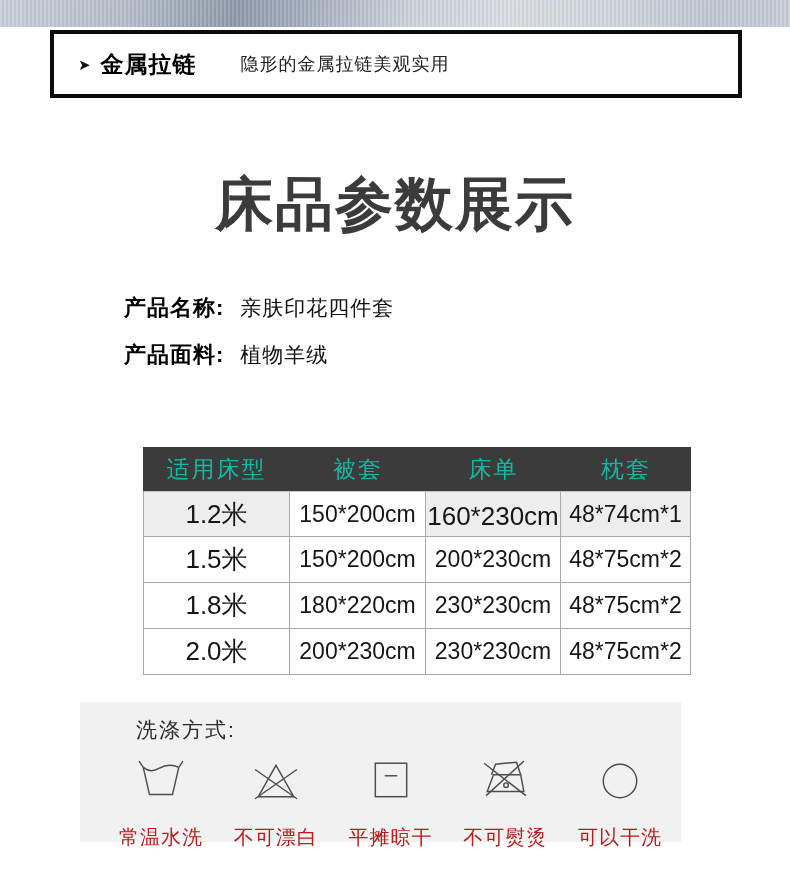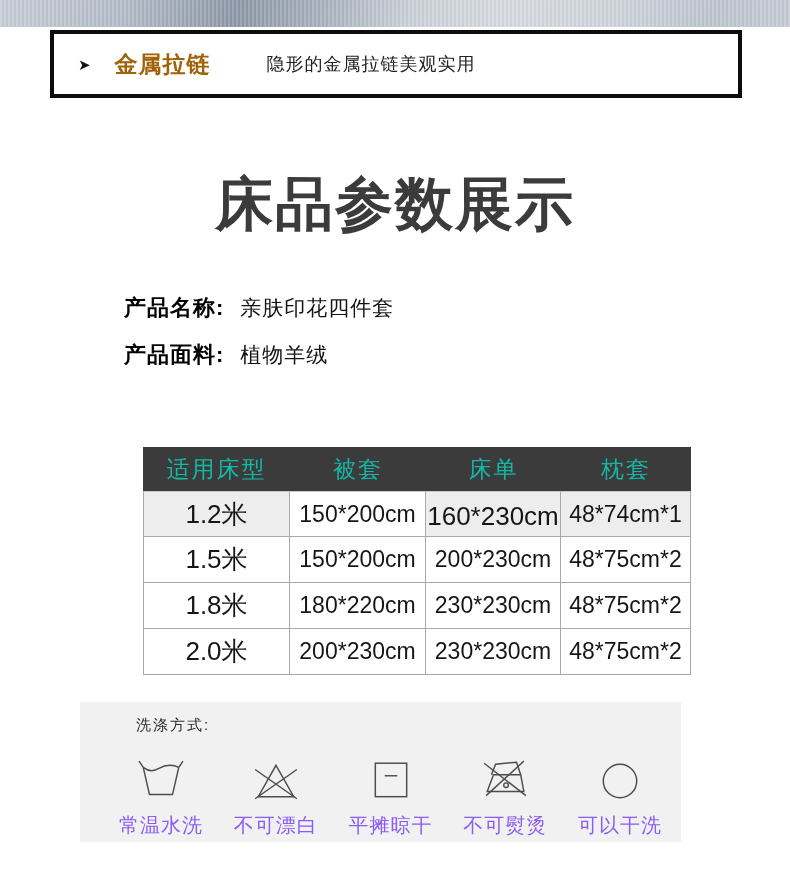--- a/index.html
+++ b/index.html
@@ -10,22 +10,22 @@
   .fabric{position:absolute;left:0;top:0;width:790px;height:27px;
     background:
       repeating-linear-gradient(90deg,rgba(255,255,255,.12) 0 2px,rgba(0,0,0,.04) 2px 4px),
       linear-gradient(100deg,#c9cfd8 0%,#b4bdc9 16%,#8f9aa9 30%,#a8b1bf 40%,
                       #ccd2da 52%,#d8dce2 64%,#cfd5dc 78%,#bec6d1 90%,#c7cdd6 100%);}
 
   
   .banner{position:absolute;left:50px;top:30px;width:692px;height:68px;box-sizing:border-box;
           background:#fff;border:4px solid #0c0c0c;display:flex;align-items:center;}
   .arrow{margin-left:24px;font-size:15px;color:#111;line-height:1;}
-  .btitle{margin-left:24px;font-size:23px;font-weight:bold;color:#a16207;letter-spacing:1px;}
-  .bdesc{margin-left:56px;font-size:18px;color:#222;letter-spacing:1px;}
+  .btitle{margin-left:10px;font-size:23px;font-weight:bold;color:#000000;letter-spacing:1px;}
+  .bdesc{margin-left:44px;font-size:18px;color:#222;letter-spacing:1px;}
 
   
   .page-title{position:absolute;left:0;top:166px;width:790px;text-align:center;
               font-size:58px;font-weight:900;color:#3b3b3b;letter-spacing:2px;}
 
   
   .spec-line{position:absolute;left:124px;width:600px;height:30px;line-height:28px;white-space:nowrap;}
   .sl1{top:294px;} .sl2{top:341px;} .sl3{top:388px;}
   .spec-label{font-size:22px;font-weight:bold;color:#000;letter-spacing:1px;}
   .spec-value{margin-left:16px;font-size:21px;color:#111;letter-spacing:1px;}
@@ -38,26 +38,26 @@
   .th{height:44px;background:#3b3b3b;color:#14b8a6;font-size:23px;letter-spacing:2px;}
   .td{height:46px;background:#fff;font-size:23px;color:#161616;
       border-right:1px solid #a8a8a8;border-bottom:1px solid #a8a8a8;}
   .td.c0{border-left:1px solid #a8a8a8;font-size:26px;}
   .td.r0{border-top:1px solid #c8c8c8;}
   .td.r0.c0,.td.r0.c2,.td.r0.c3{background:#ededed;}
   .td.r0.c2 span{position:relative;top:2px;font-size:26px;}
 
   
   .wash{position:absolute;left:80px;top:702px;width:601px;height:140px;background:#f1f1f1;}
-  .wash-title{position:absolute;left:56px;top:14px;font-size:15px;color:#2c2c2c;letter-spacing:2px;}
+  .wash-title{position:absolute;left:56px;top:14px;font-size:21px;color:#2c2c2c;letter-spacing:2px;}
   .wash-items{position:absolute;left:0;top:56px;width:100%;box-sizing:border-box;
               padding:0 14px 0 34px;display:flex;justify-content:space-between;}
   .wash-item{width:94px;display:flex;flex-direction:column;align-items:center;}
   .wash-item svg{width:46px;height:46px;stroke:#4d4d4d;stroke-width:1.4;fill:none;}
-  .wash-label{margin-top:8px;font-size:20px;color:#8b5cf6;letter-spacing:1px;}
+  .wash-label{margin-top:20px;font-size:20px;color:#b91c1c;letter-spacing:1px;}
 </style>
 </head>
 <body>
 
 <div id="page">
 
   <div class="fabric"></div>
 
   <div class="banner">
     <span class="arrow">➤</span>

